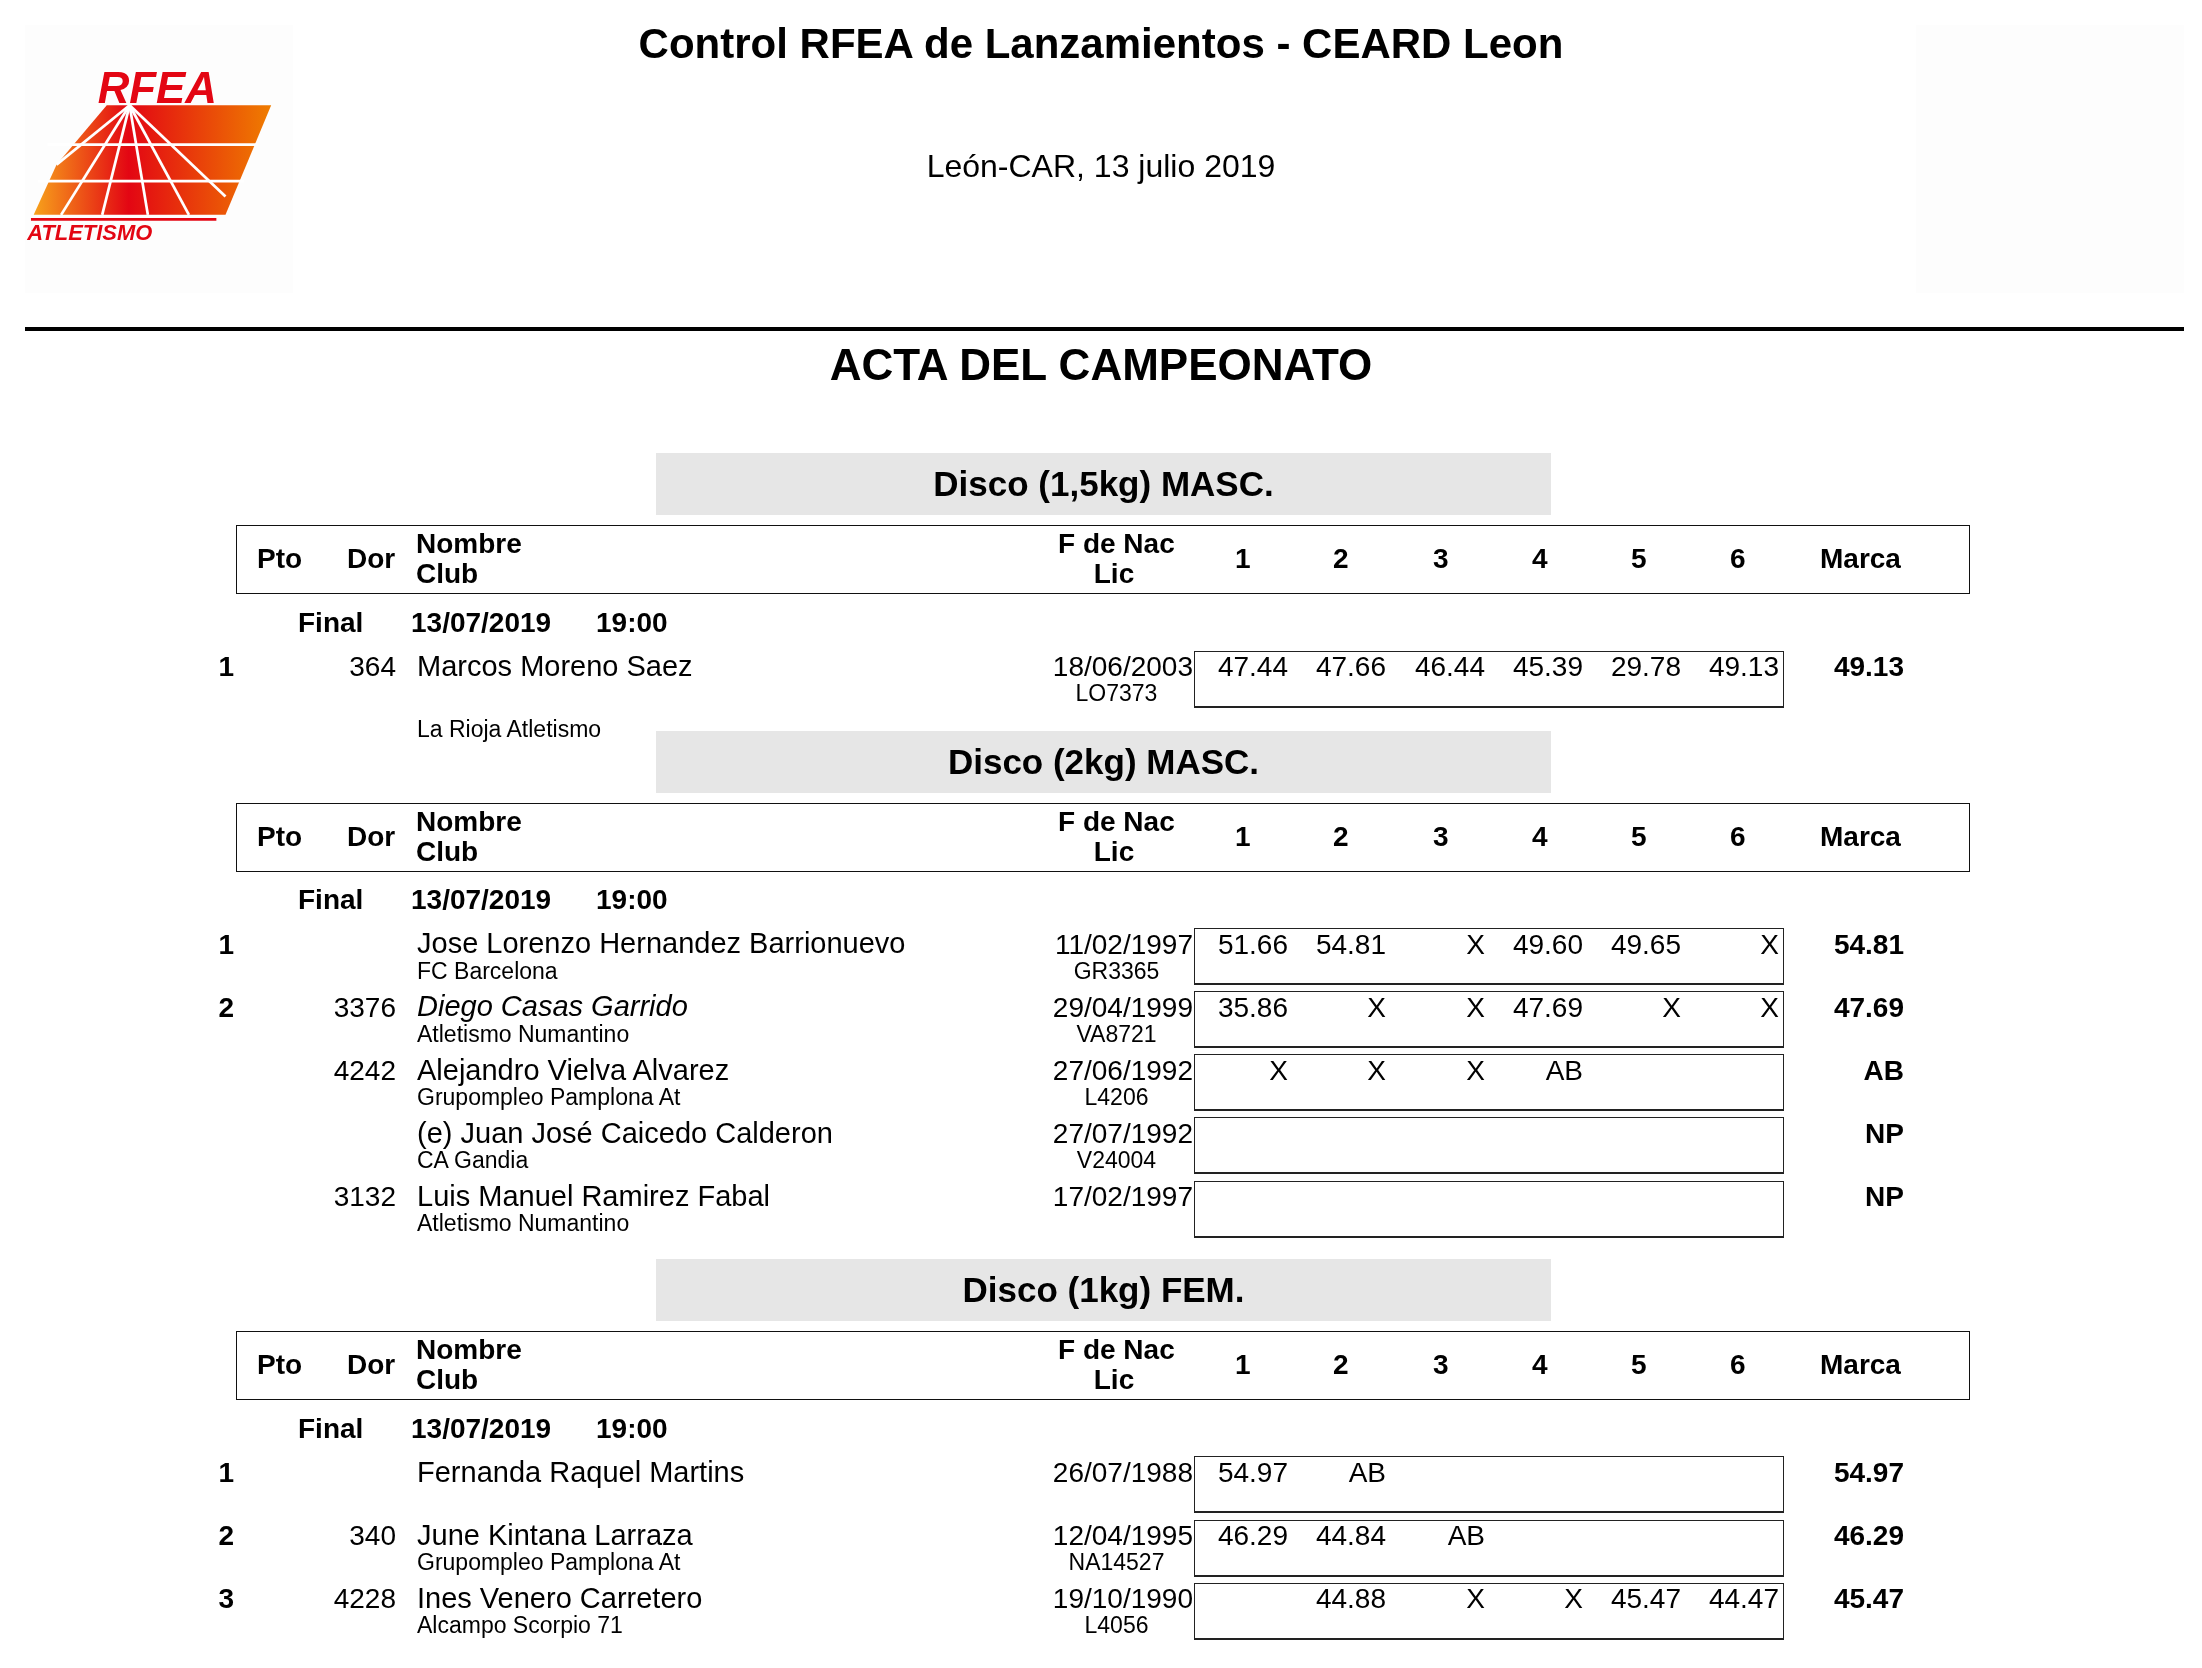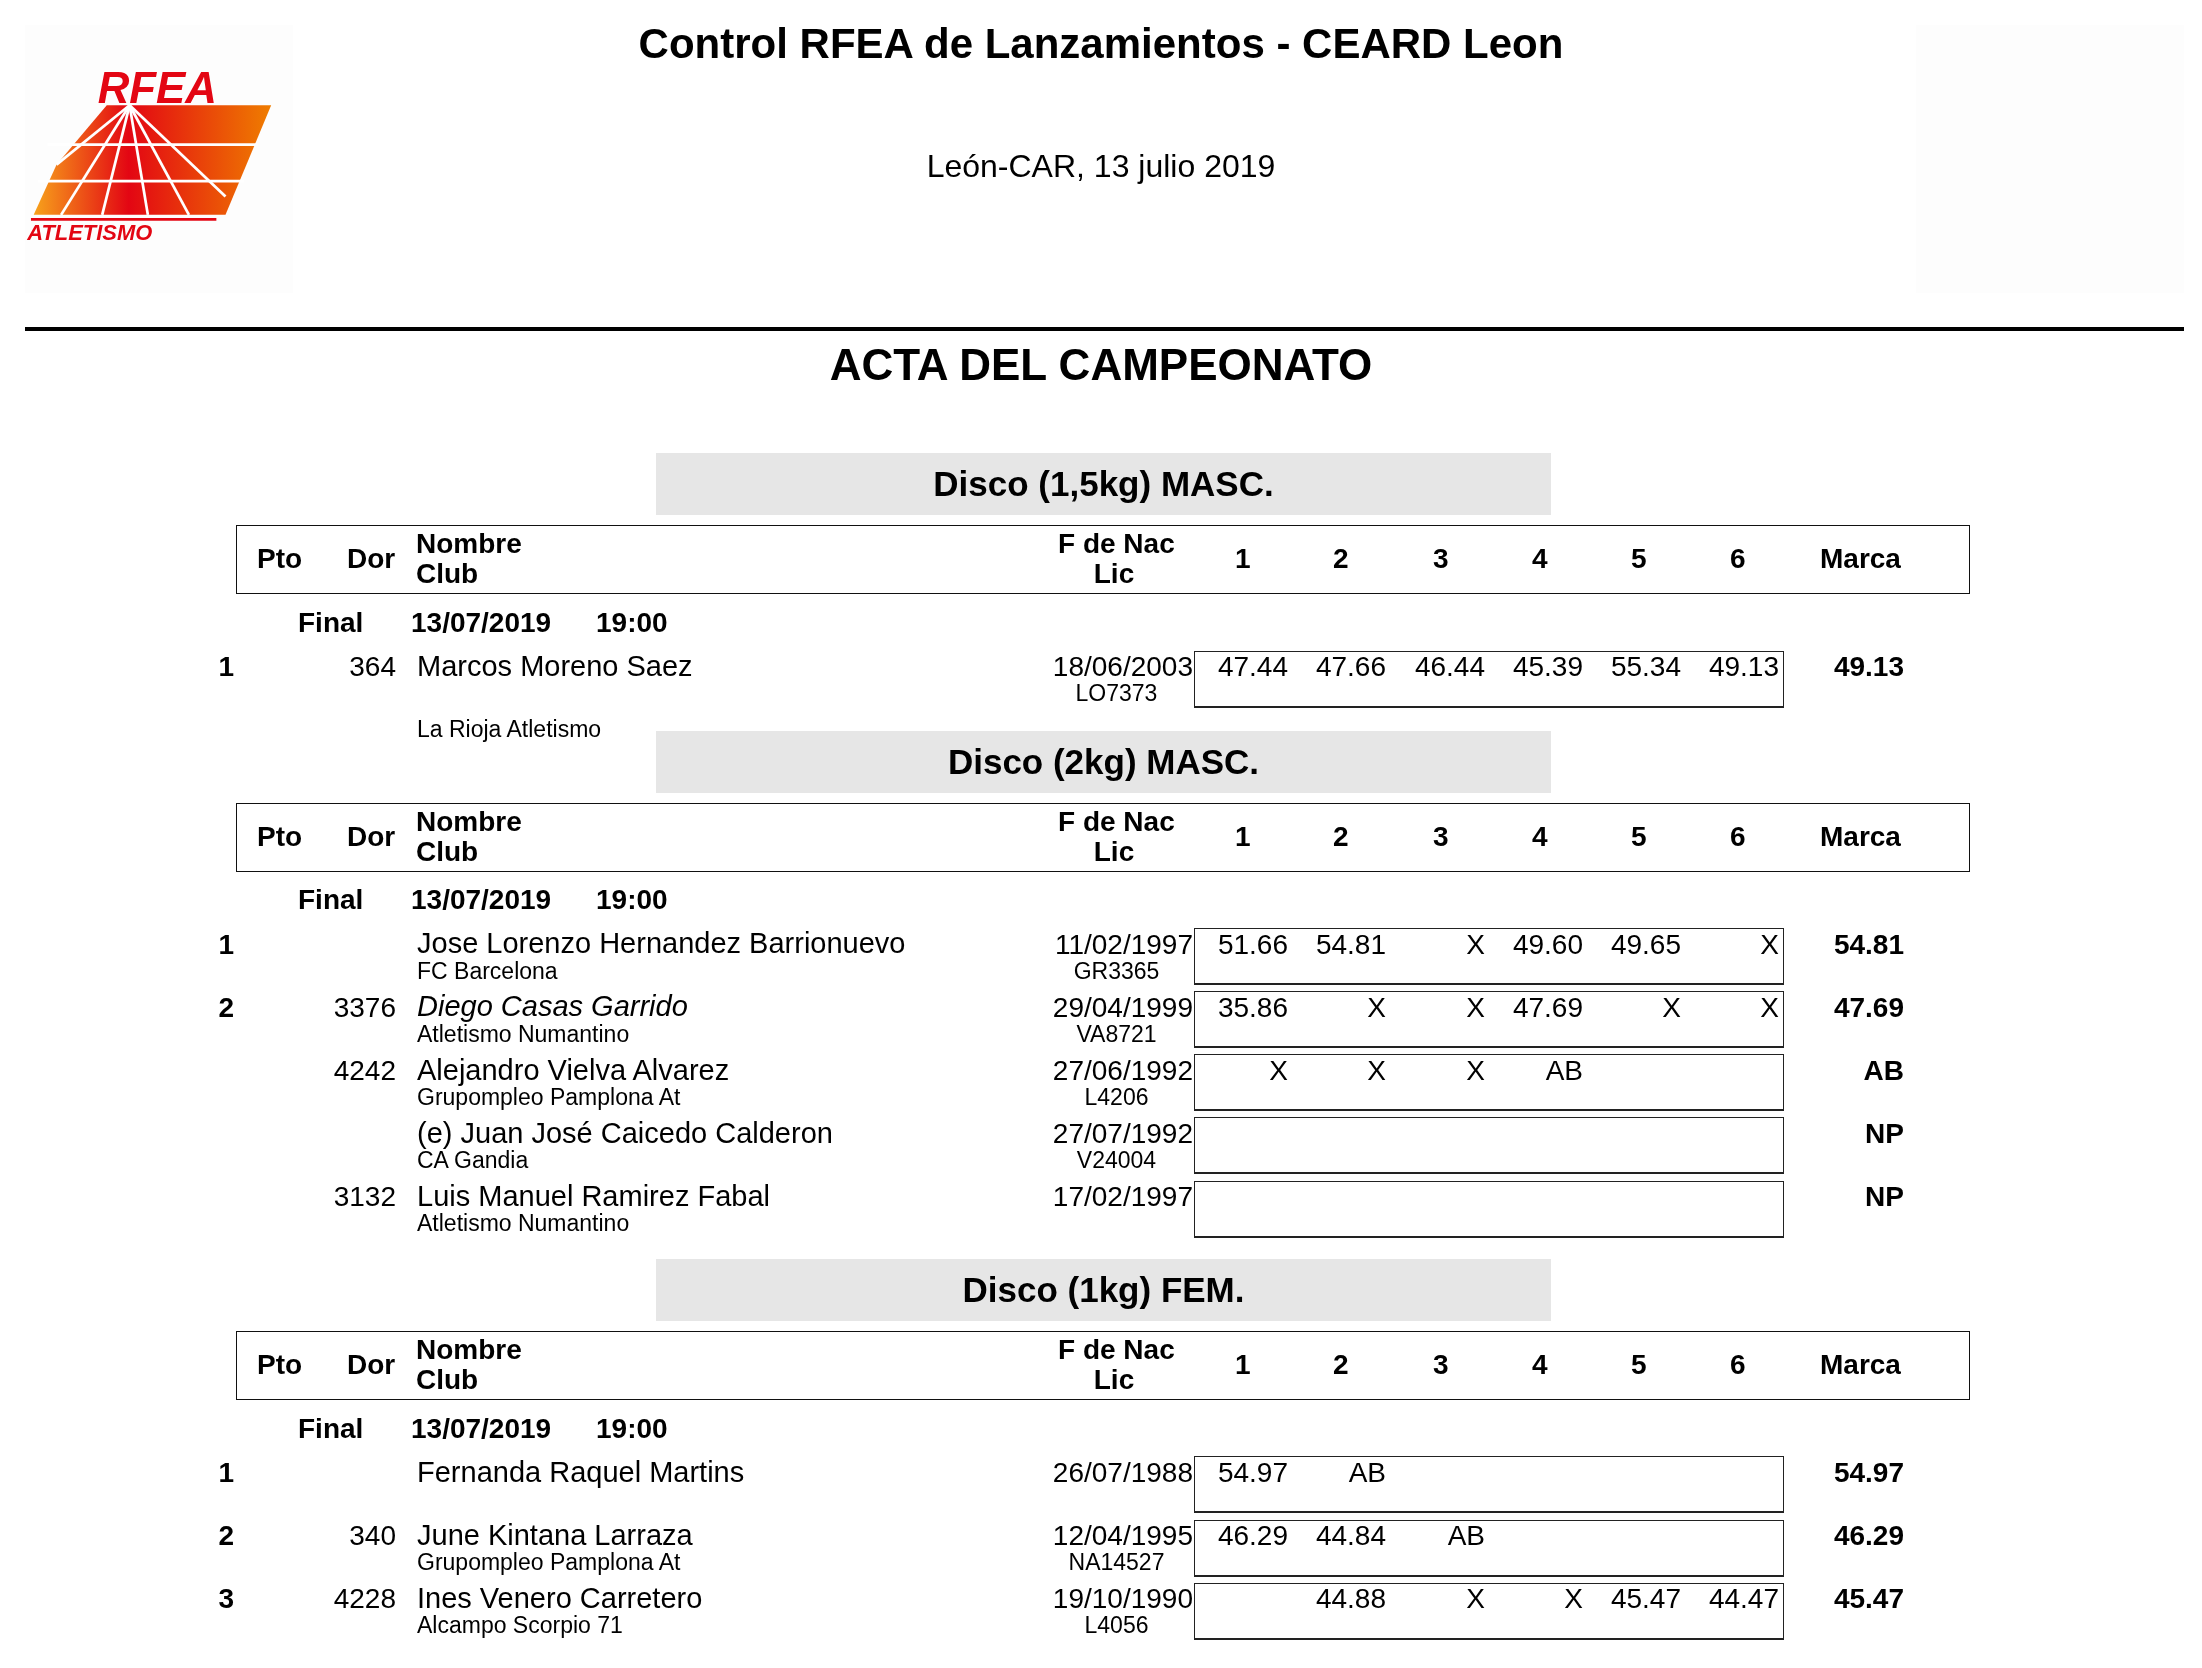--- a/index.html
+++ b/index.html
@@ -87,21 +87,21 @@
         <span class="dor" style="left:314px;top:651px;">364</span>
         <span class="name" style="left:417px;top:650px;">Marcos Moreno Saez</span>
         <span class="club" style="left:417px;top:680px;margin-top:36px;">La Rioja Atletismo</span>
         <span class="dob" style="left:1010px;top:651px;">18/06/2003</span>
         <span class="lic" style="left:1025px;top:680px;">LO7373</span>
         <div class="att-box" style="top:651px;"></div>
         <span class="att" style="left:1194px;top:651px;">47.44</span>
         <span class="att" style="left:1292px;top:651px;">47.66</span>
         <span class="att" style="left:1391px;top:651px;">46.44</span>
         <span class="att" style="left:1489px;top:651px;">45.39</span>
-        <span class="att" style="left:1587px;top:651px;">55.34</span>
+        <span class="att" style="left:1587px;top:651px;">29.78</span>
         <span class="att" style="left:1685px;top:651px;">49.13</span>
         <span class="marca" style="left:1785px;top:651px;">49.13</span>
       </div>
     </div>
     <div>
       <div class="abs band" style="top:731px;">Disco (2kg) MASC.</div>
       <div class="abs hdr" style="top:803px;">
         <span style="left:20px;top:17.4px;">Pto</span>
         <span style="left:110px;top:17.4px;">Dor</span>
         <span style="left:179px;top:1.8px;">Nombre</span>

